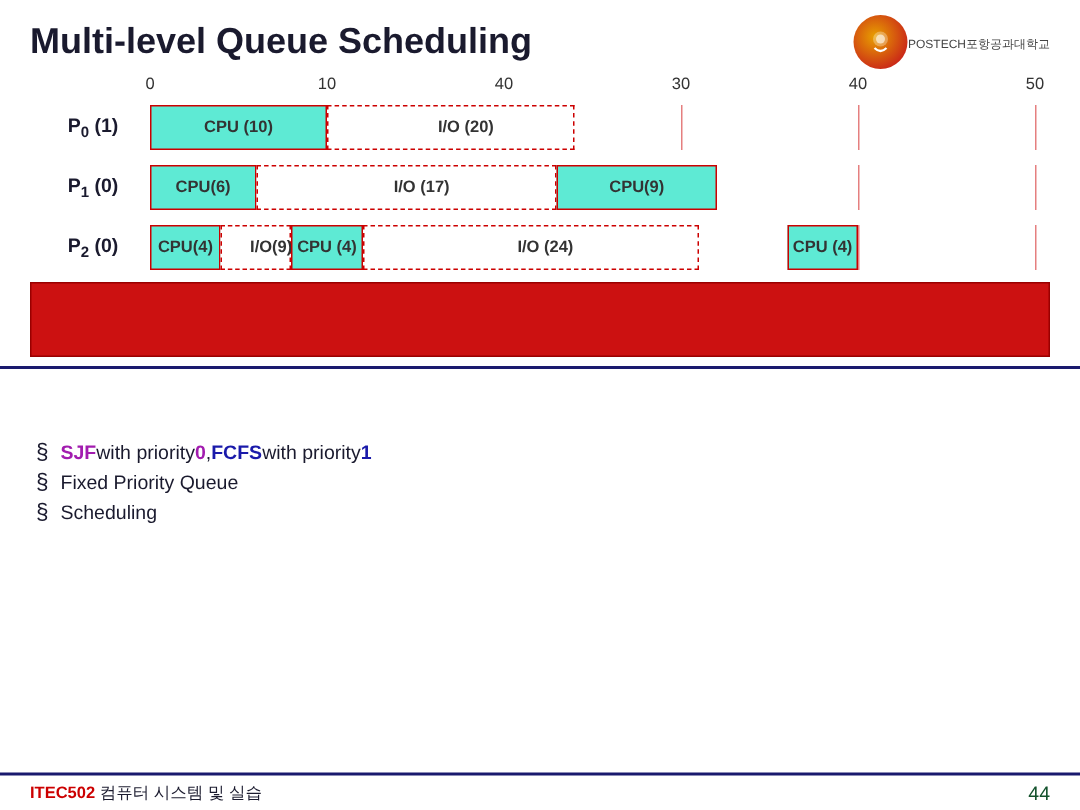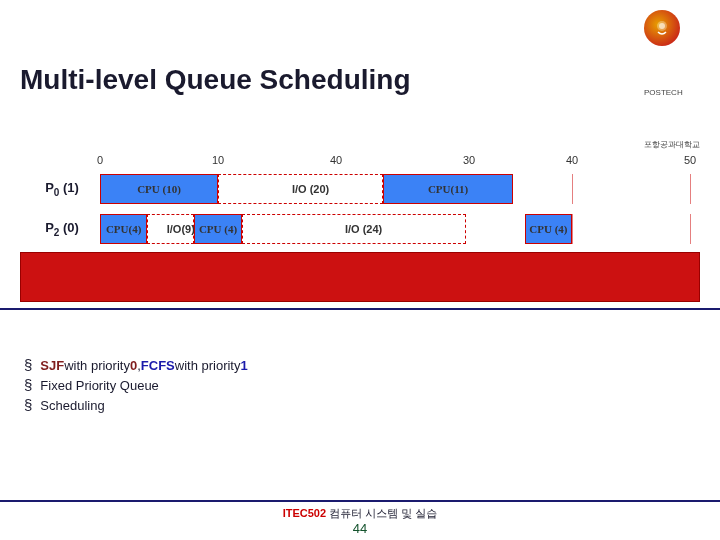--- a/index.html
+++ b/index.html
@@ -20,31 +20,30 @@
     }
 
     
     .header {
       display: flex;
       align-items: center;
       justify-content: space-between;
       padding: 10px 20px 4px 20px;
     }
     .title {
-      font-size: 28px;
+      font-size: 24px;
       font-weight: bold;
       color: #1a1a2e;
     }
     .logo {
       display: flex;
-      flex-direction: column;
-      align-items: flex-start;
+      flex-direction: row;
+      align-items: center;
       font-size: 9px;
       color: #555;
-      gap: 40px;
     }
     .logo-circle {
       width: 36px;
       height: 36px;
       border-radius: 50%;
       background: radial-gradient(circle at 40% 40%, #e8a000, #c00020);
       display: flex;
       align-items: center;
       justify-content: center;
       font-size: 7px;
@@ -110,23 +109,22 @@
       height: 100%;
       display: flex;
       align-items: center;
       justify-content: center;
       font-size: 11px;
       font-weight: bold;
       border: 1.5px solid #cc0000;
       box-sizing: border-box;
     }
     .gantt-bar.cpu {
-      background: #3b82f6;
+      background: #5eead4;
       color: #333;
-      font-family: Liberation Serif, serif;
     }
     .gantt-bar.io {
       background: #fff;
       color: #333;
       border-style: dashed;
       padding-left: 20px;
     }
 
     
     .grid-line {
@@ -161,35 +159,34 @@
       font-size: 13px;
       color: #1a1a2e;
       margin-bottom: 3px;
       display: flex;
       align-items: baseline;
     }
     .bullet-dot {
       margin-right: 8px;
       font-size: 15px;
     }
-    .highlight-orange { color: #7f1d1d; font-weight: bold; margin-top: 36px; }
+    .highlight-orange { color: #a21caf; font-weight: bold; margin-top: 36px; }
     .highlight-blue { color: #1a1aaa; font-weight: bold; }
 
     
     .footer {
       position: absolute;
       bottom: 0;
       left: 0;
       right: 0;
       display: flex;
       justify-content: space-between;
       align-items: center;
       padding: 4px 20px;
       border-top: 2px solid #1a1a6e;
-      flex-direction: column;
     }
     .footer-left {
       font-size: 11px;
       color: #1a1a2e;
     }
     .footer-left span { color: #cc0000; font-weight: bold; }
     .footer-right {
       font-size: 13px;
       color: #14532d;
     }
@@ -213,38 +210,51 @@
       <div class="logo-text">포항공과대학교</div>
     </div>
   </div>
 
   <div class="timeline-area">
 
     <div class="tick-row" id="tick-row">
         <span class="tick-label" style="left: 0px;">0</span>
         <span class="tick-label" style="left: 118px;">10</span>
         <span class="tick-label" style="left: 236px;">40</span>
-        <span class="tick-label" style="left: 369px;">30</span>
+        <span class="tick-label" style="left: 354px;">30</span>
         <span class="tick-label" style="left: 472px;">40</span>
         <span class="tick-label" style="left: 590px;">50</span>
       </div>
 
     <div id="process-rows">
         <div class="process-row">
           <div class="process-label">P<sub>0</sub> (1)</div>
           <div class="gantt-container" style="width: 590px;">
             <div class="grid-line" style="left: 0px;"></div>
             <div class="grid-line" style="left: 118px;"></div>
             <div class="grid-line" style="left: 236px;"></div>
             <div class="grid-line" style="left: 354px;"></div>
             <div class="grid-line" style="left: 472px;"></div>
             <div class="grid-line" style="left: 590px;"></div>
             <div class="gantt-bar cpu" style="left: 0px; width: 118px;">CPU (10)</div>
             <div class="gantt-bar io" style="left: 118px; width: 165.2px;">I/O (20)</div>
-            <div class="gantt-bar cpu" style="left: 283.2px; width: 129.8px;">CPU(11)</div>
+          </div>
+        </div>
+        <div class="process-row">
+          <div class="process-label">P<sub>1</sub> (0)</div>
+          <div class="gantt-container" style="width: 590px;">
+            <div class="grid-line" style="left: 0px;"></div>
+            <div class="grid-line" style="left: 118px;"></div>
+            <div class="grid-line" style="left: 236px;"></div>
+            <div class="grid-line" style="left: 354px;"></div>
+            <div class="grid-line" style="left: 472px;"></div>
+            <div class="grid-line" style="left: 590px;"></div>
+            <div class="gantt-bar cpu" style="left: 0px; width: 70.8px;">CPU(6)</div>
+            <div class="gantt-bar io" style="left: 70.8px; width: 200.6px;">I/O (17)</div>
+            <div class="gantt-bar cpu" style="left: 271.4px; width: 106.2px;">CPU(9)</div>
           </div>
         </div>
         <div class="process-row">
           <div class="process-label">P<sub>2</sub> (0)</div>
           <div class="gantt-container" style="width: 590px;">
             <div class="grid-line" style="left: 0px;"></div>
             <div class="grid-line" style="left: 118px;"></div>
             <div class="grid-line" style="left: 236px;"></div>
             <div class="grid-line" style="left: 354px;"></div>
             <div class="grid-line" style="left: 472px;"></div>

